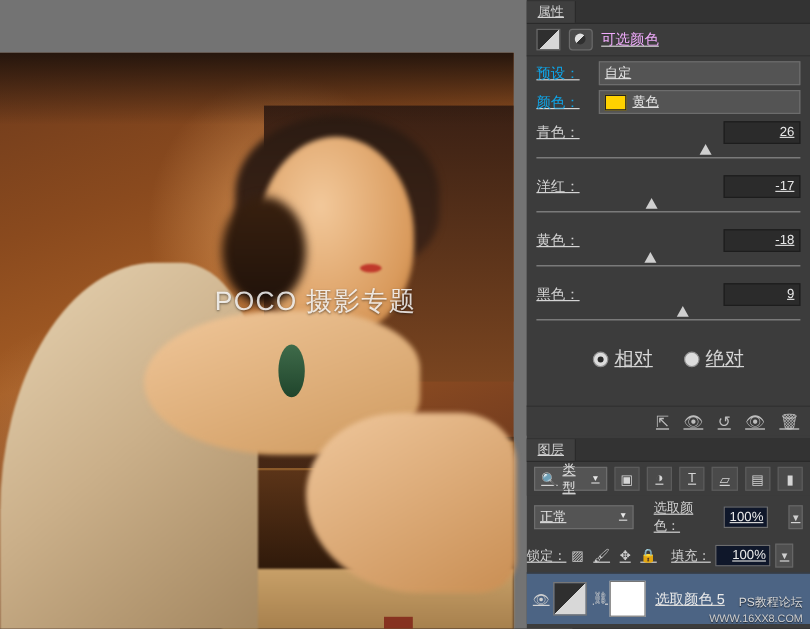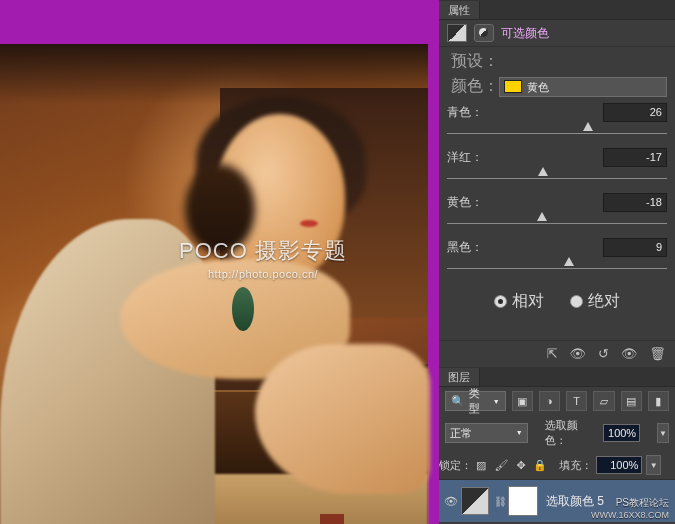--- a/index.html
+++ b/index.html
@@ -16,21 +16,21 @@
     color: #d4d4d4;
     position: relative;
   }
 
   
   #canvas-area {
     position: absolute;
     left: 0; top: 0;
     width: 477px;
     height: 524px;
-    background: #a21caf;
+    background: #737373;
     overflow: hidden;
   }
   #photo {
     position: absolute;
     left: 0; top: 44px;
     width: 428px;
     height: 480px;
     background:
       radial-gradient(ellipse 160px 180px at 55% 30%, rgba(255,190,120,0.55), rgba(0,0,0,0) 70%),
       radial-gradient(ellipse 200px 200px at 20% 75%, rgba(220,170,120,0.45), rgba(0,0,0,0) 70%),
@@ -133,20 +133,21 @@
     letter-spacing: 0.5px;
   }
 
   
   #right {
     position: absolute;
     left: 439px; top: 0;
     width: 236px;
     height: 524px;
     background: #3c3c3c;
+    text-decoration: underline;
   }
   .panel-tabbar {
     height: 19px;
     background: #333333;
     border-bottom: 1px solid #2a2a2a;
     display: flex;
     align-items: flex-end;
   }
   .panel-tab {
     height: 18px;
@@ -192,23 +193,23 @@
   }
   .adj-title { font-size: 12px; color:#f0abfc; }
 
   .row {
     display: flex;
     align-items: center;
     padding: 4px 8px 0 8px;
   }
   .row-label {
     width: 52px;
-    font-size: 16px;
-    color: #a3a3a3;
-    text-align: right;
+    font-size: 12px;
+    color: #0ea5e9;
+    text-align: left;
     flex: none;
   }
   .select {
     flex: 1;
     height: 18px;
     background: #545454;
     border: 1px solid #6d6d6d;
     color: #e6e6e6;
     font-size: 11px;
     line-height: 18px;
@@ -401,41 +402,43 @@
     <div id="hair2"></div>
     <div id="lip"></div>
     <div id="shoulder"></div>
     <div id="arm"></div>
     <div id="arm2"></div>
     <div id="bangle"></div>
   </div>
   <div id="bg-dark-top"></div>
   <div id="watermark">
     <div class="wm-main">POCO 摄影专题</div>
-    <div class="wm-sub">http://photo.poco.cn/</div>
   </div>
 </div>
 
 <div id="right">
 
   <div>
     <div class="panel-tabbar">
       <div class="panel-tab">属性</div>
     </div>
 
     <div class="panel-body">
 
       <div class="adj-header">
         <span class="mini-icon half"></span>
         <span class="mini-icon circle"></span>
         <span class="adj-title">可选颜色</span>
       </div>
 
       <div class="row">
         <span class="row-label">预设：</span>
+        <div class="select">
+          <span>自定</span>
+        </div>
       </div>
 
       <div class="row">
         <span class="row-label">颜色：</span>
         <div class="select">
           <span class="swatch"></span>
           <span>黄色</span>
         </div>
       </div>
 

